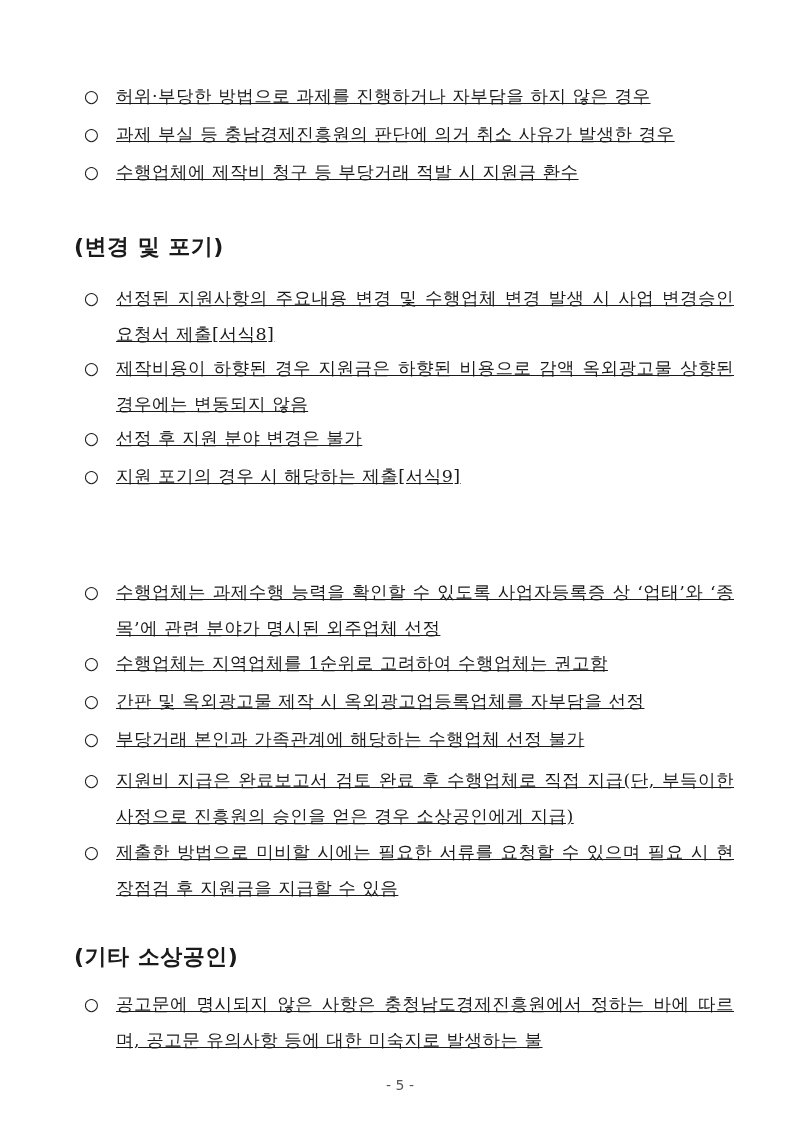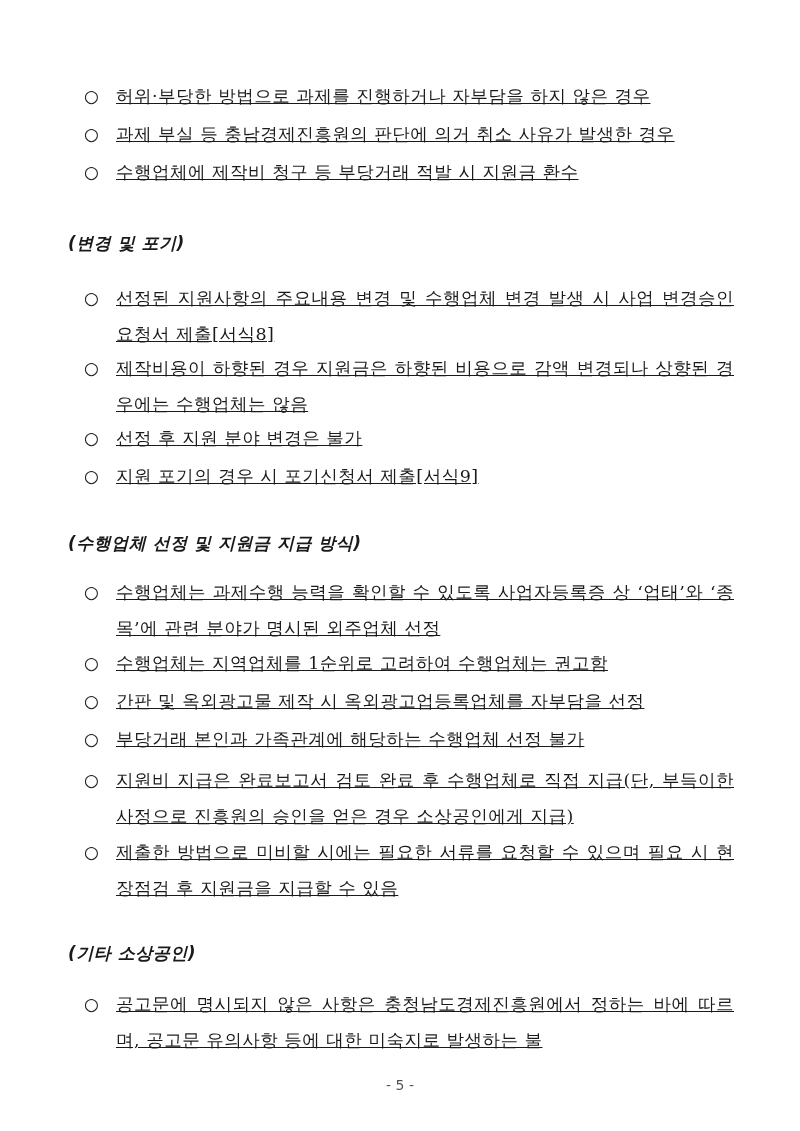--- a/index.html
+++ b/index.html
@@ -12,23 +12,23 @@
     .item {
       position: absolute; left: 84px; width: 650px;
       font-size: 17.5px; line-height: 36px; letter-spacing: 0.5px;
       display: flex;
     }
     .bullet {
       flex: 0 0 32px; font-family: "DejaVu Sans", sans-serif; font-size: 17px;
     }
     .text { flex: 1; text-align: justify; text-align-last: left; text-decoration: underline; }
     .heading {
-      position: absolute; left: 68px;
+      position: absolute; left: 74px;
       font-family: "DejaVu Sans", "Liberation Sans", sans-serif;
-      font-weight: bold; font-size: 17px; letter-spacing: 0.5px; font-style: italic;
+      font-weight: bold; font-size: 22px; letter-spacing: 0.5px;
     }
     .footer {
       position: absolute; left: 0; width: 800px; top: 1077px;
       text-align: center; font-family: "DejaVu Sans", sans-serif;
       font-size: 14px; color: #555;
     }
   </style>
 </head>
 <body>
 
@@ -47,32 +47,31 @@
     <span class="text">수행업체에 제작비 청구 등 부당거래 적발 시 지원금 환수</span>
   </div>
 
   <div class="heading" style="top:232px">(변경 및 포기)</div>
   <div class="item" style="top:280px">
     <span class="bullet">○</span>
     <span class="text">선정된 지원사항의 주요내용 변경 및 수행업체 변경 발생 시 사업 변경승인 요청서 제출[서식8]</span>
   </div>
   <div class="item" style="top:350px">
     <span class="bullet">○</span>
-    <span class="text">제작비용이 하향된 경우 지원금은 하향된 비용으로 감액 변경되나 상향된 경우에는 수행업체는 않음</span>
+    <span class="text">제작비용이 하향된 경우 지원금은 하향된 비용으로 감액 옥외광고물 상향된 경우에는 변동되지 않음</span>
   </div>
   <div class="item" style="top:420px">
     <span class="bullet">○</span>
     <span class="text">선정 후 지원 분야 변경은 불가</span>
   </div>
   <div class="item" style="top:458px">
     <span class="bullet">○</span>
-    <span class="text">지원 포기의 경우 시 포기신청서 제출[서식9]</span>
+    <span class="text">지원 포기의 경우 시 해당하는 제출[서식9]</span>
   </div>
 
-  <div class="heading" style="top:532px">(수행업체 선정 및 지원금 지급 방식)</div>
   <div class="item" style="top:574px">
     <span class="bullet">○</span>
     <span class="text">수행업체는 과제수행 능력을 확인할 수 있도록 사업자등록증 상 ‘업태’와 ‘종목’에 관련 분야가 명시된 외주업체 선정</span>
   </div>
   <div class="item" style="top:645px">
     <span class="bullet">○</span>
     <span class="text">수행업체는 지역업체를 1순위로 고려하여 수행업체는 권고함</span>
   </div>
   <div class="item" style="top:683px">
     <span class="bullet">○</span>

